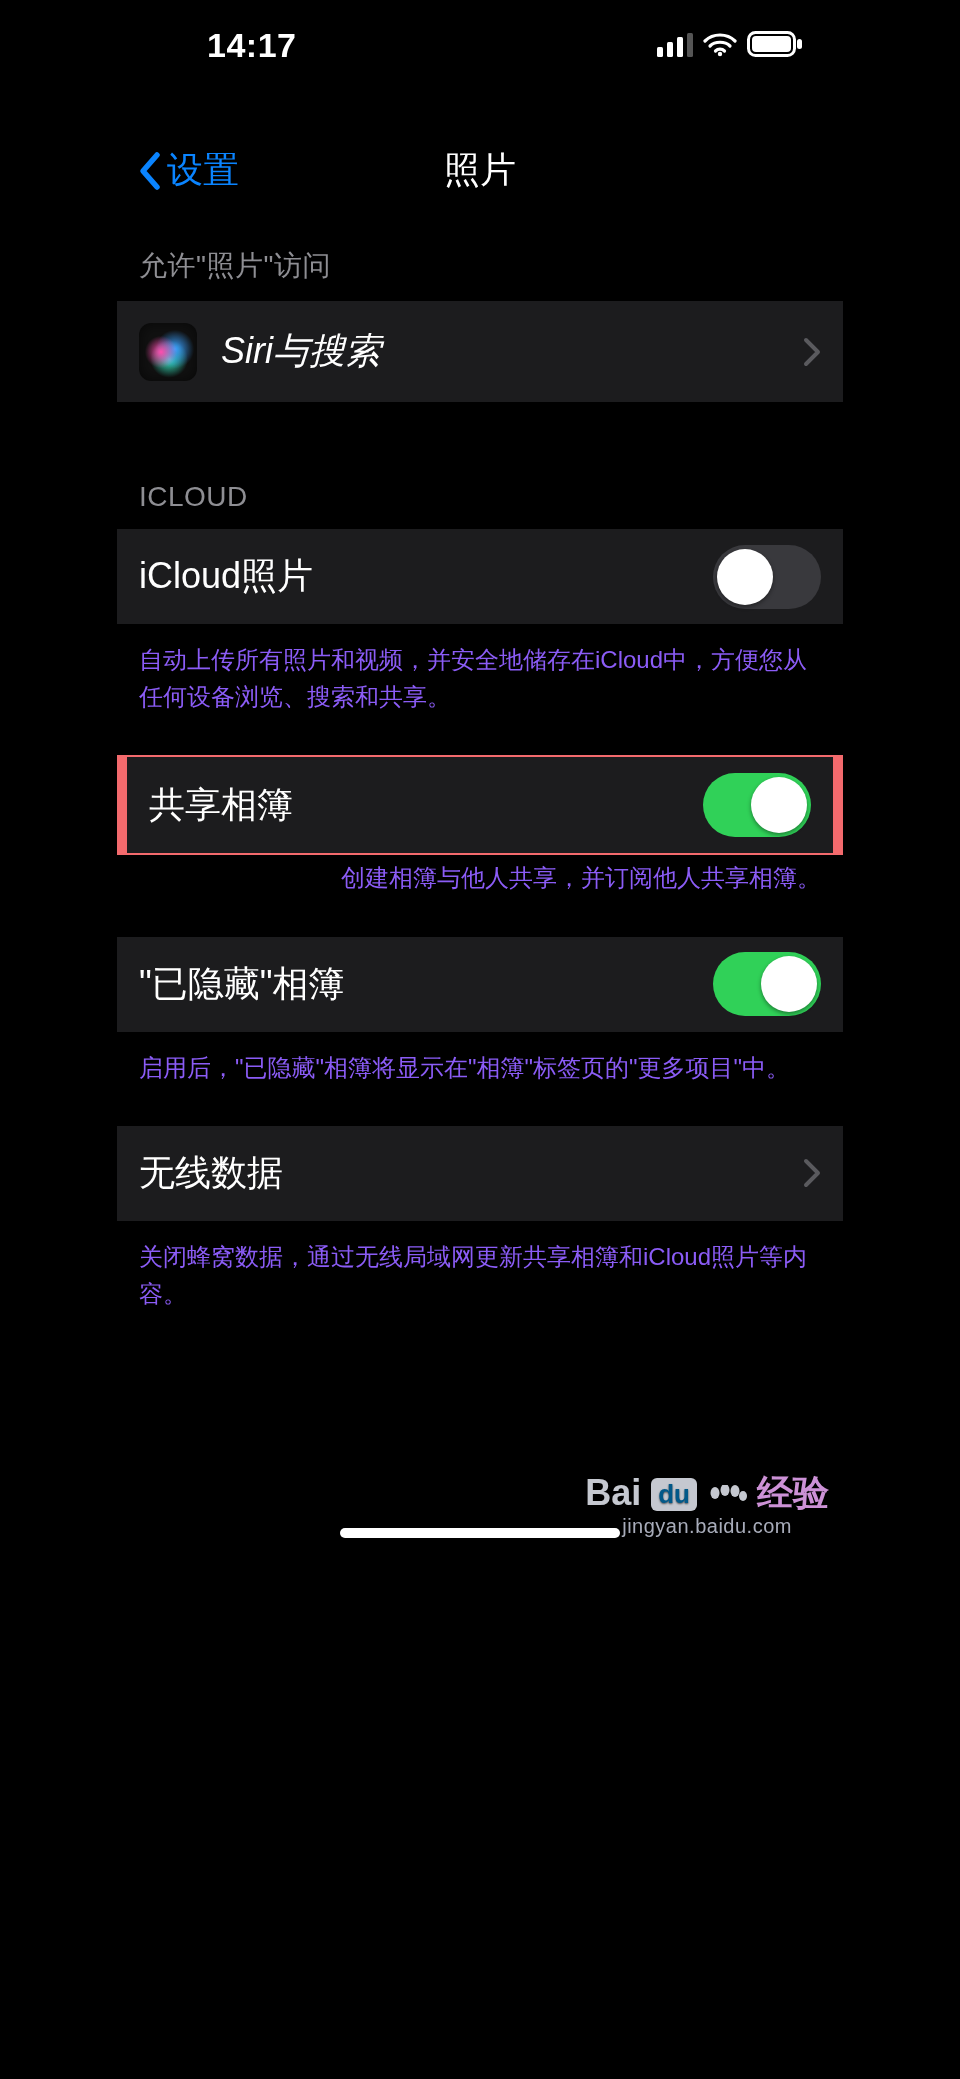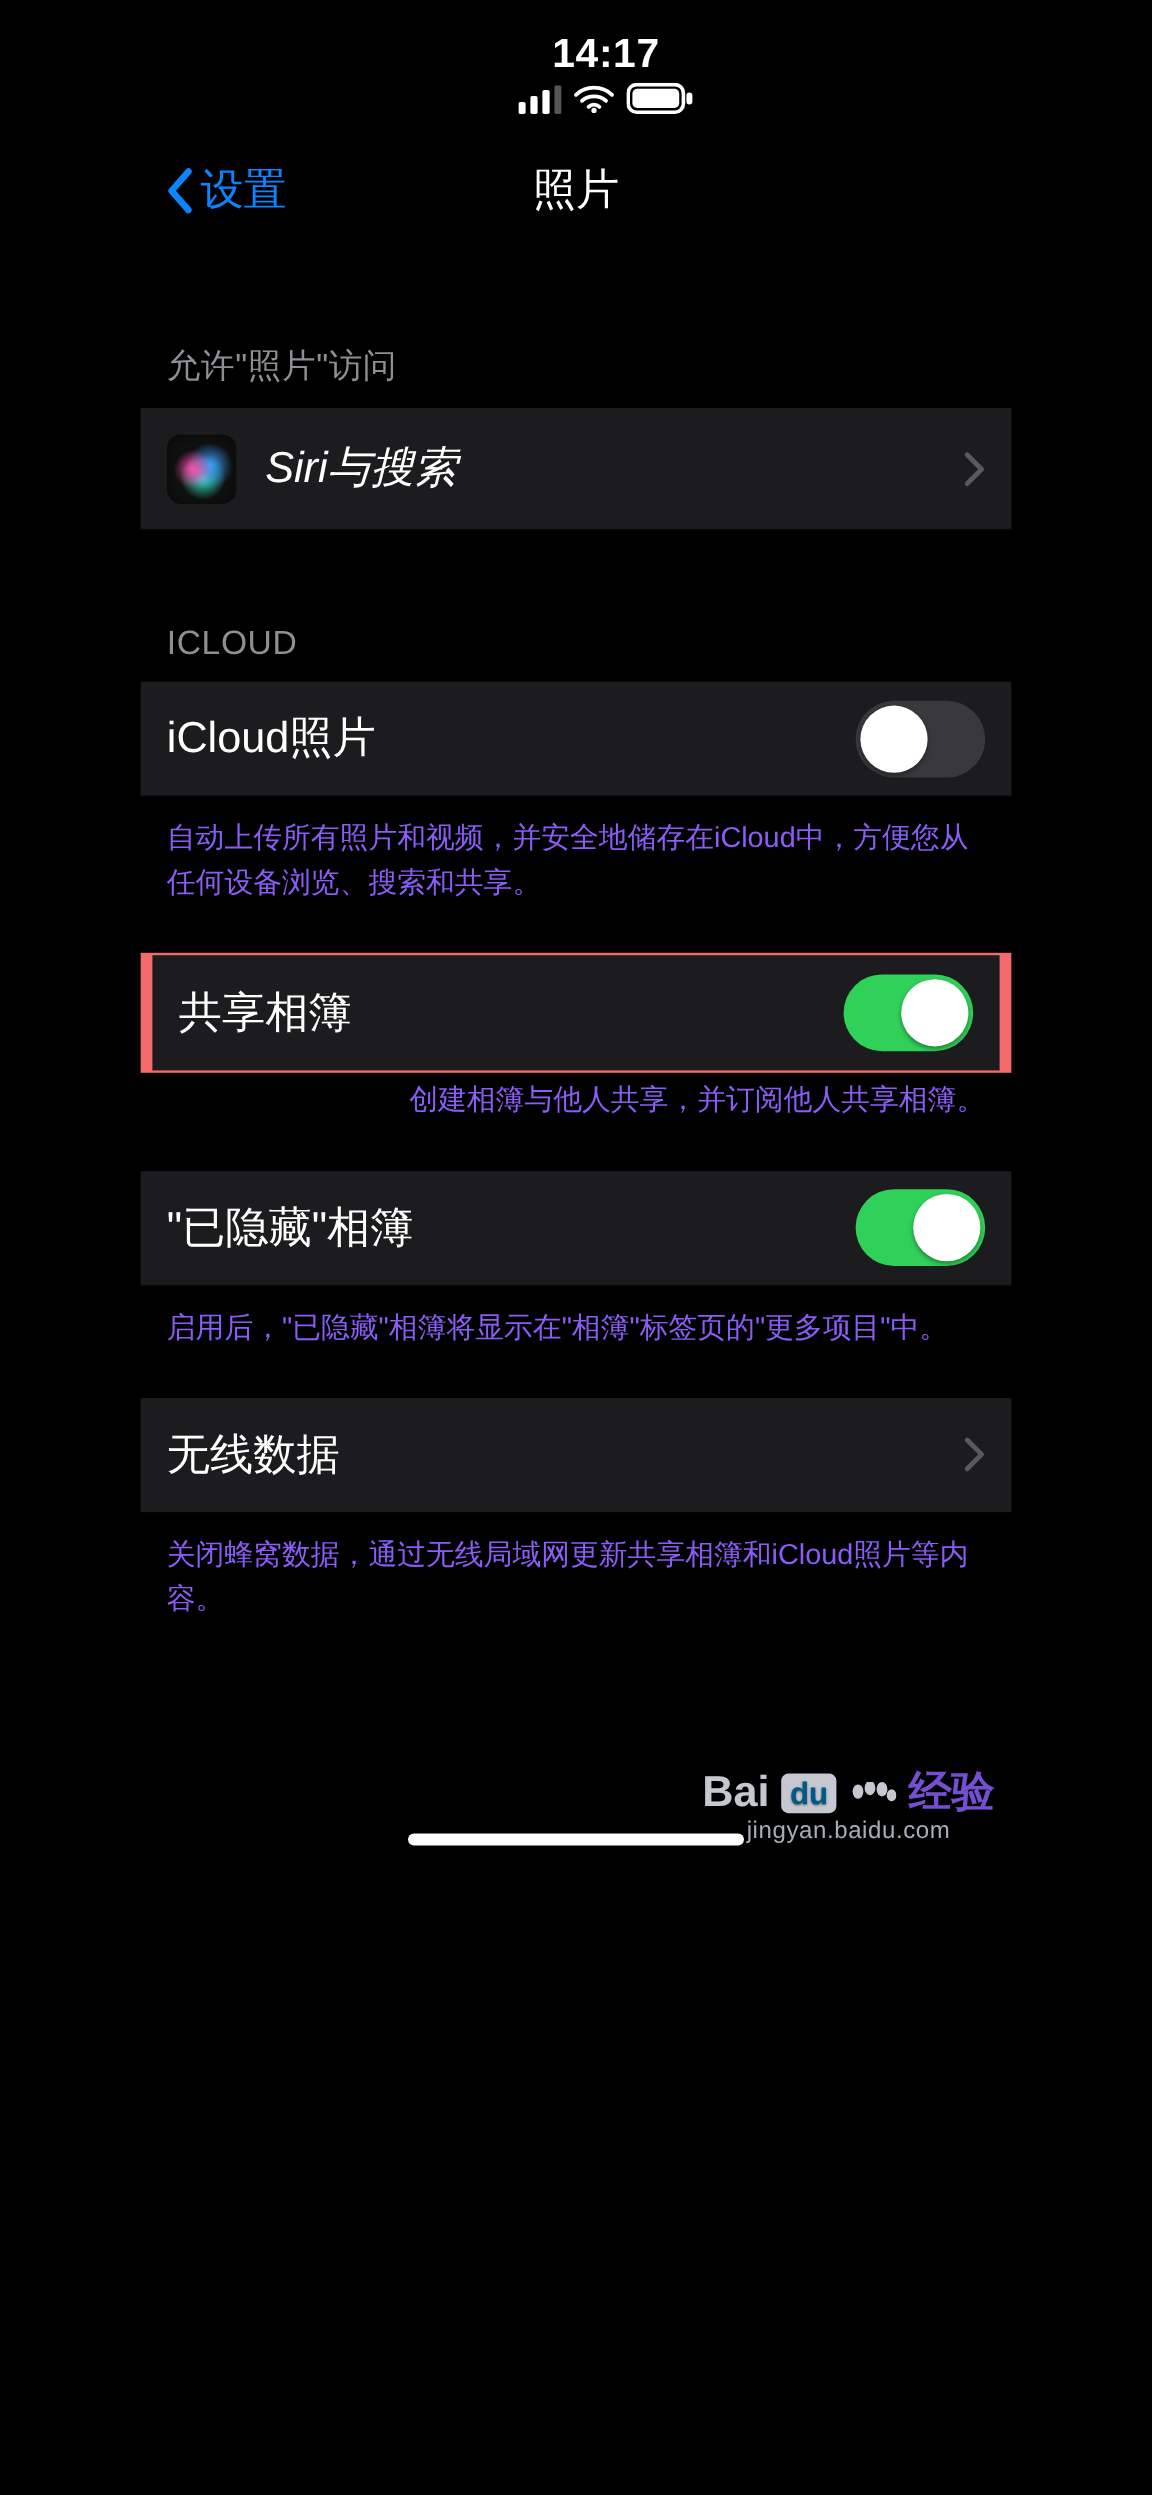--- a/index.html
+++ b/index.html
@@ -4,25 +4,25 @@
 <style>
   * { margin: 0; padding: 0; box-sizing: border-box; }
   html, body {
     width: 960px;
     background: #000;
     color: #fff;
     font-family: -apple-system, "Helvetica Neue", "PingFang SC", sans-serif;
   }
   .phone { width: 726px; margin: 0 auto; background:#000; height:1556px; position:relative; overflow:hidden;}
   
-  .statusbar { display:flex; justify-content:space-between; align-items:center; padding: 26px 40px 0 90px; font-size:34px; font-weight:600; letter-spacing:0.5px;flex-direction:column;}
+  .statusbar { display:flex; justify-content:space-between; align-items:center; padding: 26px 40px 0 90px; font-size:34px; font-weight:600; letter-spacing:0.5px;}
   .statusbar .right { display:flex; align-items:center; gap:10px; }
   .status-icon { display:inline-block; }
   
-  .nav { position:relative; height:100px; display:flex; align-items:flex-start; }
+  .nav { position:relative; height:100px; display:flex; align-items:flex-end; }
   .back { position:absolute; left:20px; display:flex; align-items:center; color:#0a84ff; font-size:36px; }
   .back svg { margin-right:4px; }
   .title { width:100%; text-align:center; font-size:36px; font-weight:400; color:#fff;}
   
   .section-header { font-size:28px; color:#8e8e93; padding: 52px 22px 16px; letter-spacing:0.5px; }
   .row { background:#1c1c1e; display:flex; align-items:center; justify-content:space-between; padding:0 22px; min-height:96px; border-bottom:1px solid #000; }
   .row.tall { min-height:102px; }
   .row .label { font-size:36px; color:#fff; }
   .row .left { display:flex; align-items:center; gap:24px;font-style:italic; }
   .siri-icon { width:58px; height:58px; border-radius:12px; background: radial-gradient(circle at 38% 50%, #ff4db0 0%, rgba(255,77,176,0) 35%), radial-gradient(circle at 62% 45%, #3aa0ff 0%, rgba(58,160,255,0) 40%), radial-gradient(circle at 52% 62%, #36f0c8 0%, rgba(54,240,200,0) 40%), #111; position:relative; overflow:hidden;}
@@ -41,21 +41,21 @@
   .highlight-wrap .row { border-bottom:none; }
   .footer-after-highlight { padding-top:4px;text-align:right; }
   .spacer-lg { height:40px; }
   
   .home-indicator { position:absolute; bottom:18px; left:50%; transform:translateX(-50%); width:280px; height:10px; border-radius:6px; background:#fff; }
   
   .watermark { position:absolute; right:14px; bottom:18px; color:#bfc4d1; font-family:Arial,"Helvetica Neue",sans-serif; text-align:center; opacity:0.85; pointer-events:none; text-shadow:0 1px 2px rgba(0,0,0,0.6);}
   .watermark .wm-brand { display:flex; align-items:flex-end; justify-content:flex-end; gap:10px; line-height:1;}
   .watermark .wm-bai { font-size:36px; font-weight:700; color:#e8ecf5;}
   .watermark .wm-du { display:inline-block; background:#e8ecf5; color:#0369a1; font-weight:900; font-size:26px; padding:3px 7px 4px; border-radius:6px; position:relative; line-height:1; }
-  .watermark .wm-jy { font-size:36px; font-weight:700; color:#8b5cf6; }
+  .watermark .wm-jy { font-size:36px; font-weight:700; color:#f0abfc; }
   .watermark .wm-paw { position:relative; display:inline-block; width:40px; height:26px; color:#e8ecf5;}
   .watermark .wm-url { font-size:20px; color:#c6cbdb; margin-top:4px; letter-spacing:0.5px;}
 </style>
 </head>
 <body>
 
 <div class="phone">
 
   <div class="statusbar">
     <span>14:17</span>

